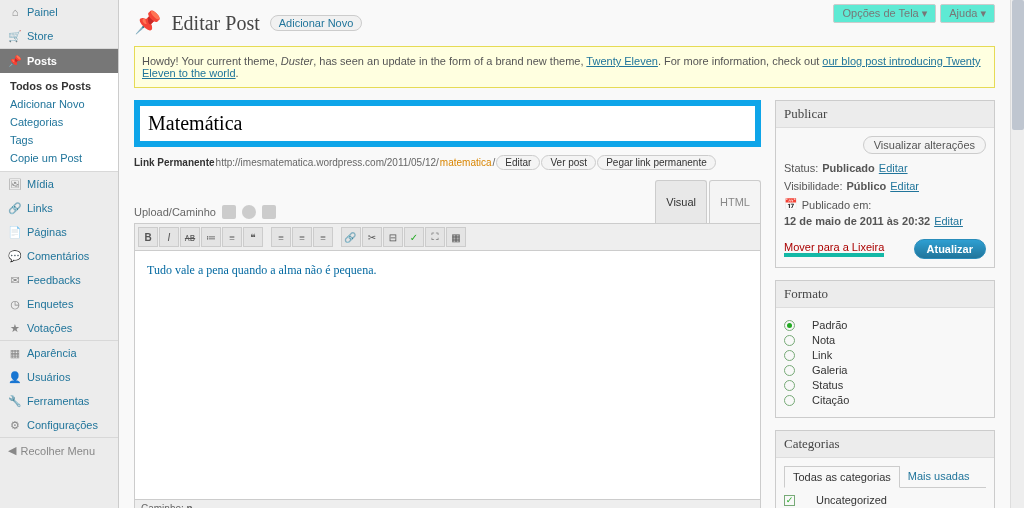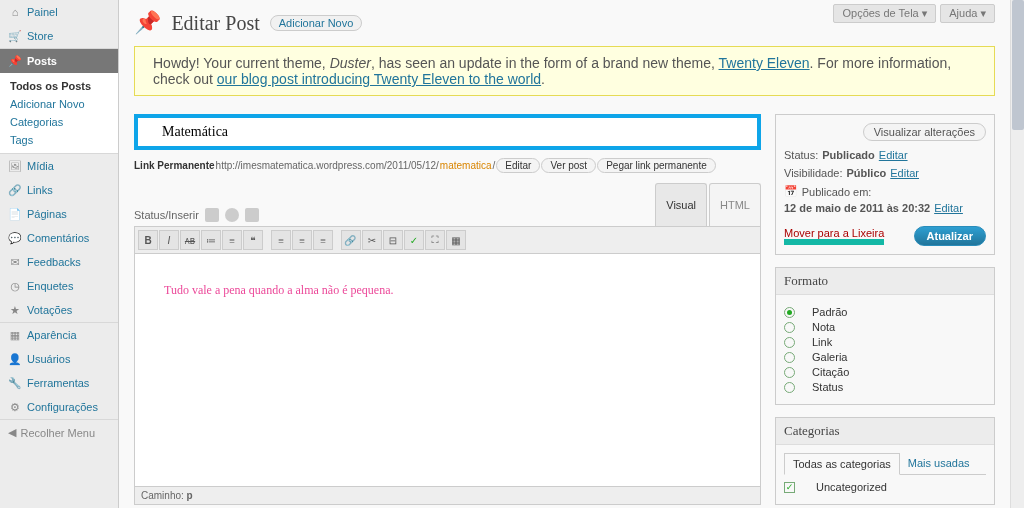--- a/index.html
+++ b/index.html
@@ -13,52 +13,52 @@
 .menu-item .mi-icon { width: 14px; height: 14px; margin-right: 5px; display: inline-flex; align-items: center; justify-content: center; font-size: 11px; color: #888; }
 .menu-item.active .mi-icon { color: #fff; }
 .submenu { background: #fff; padding: 4px 0; }
 .submenu-item { padding: 3px 10px; color: #21759b; cursor: pointer; font-size: 11px; }
 .submenu-item.current { font-weight: bold; color: #333; }
 .collapse-row { padding: 6px 8px; color: #888; display: flex; align-items: center; gap: 4px; font-size: 11px; }
 .main { flex: 1; padding: 0 15px 10px 15px; display: flex; flex-direction: column; position: relative; }
 .scrollbar { width: 14px; background: #eee; border-left: 1px solid #ddd; position: relative; }
 .scrollthumb { position: absolute; top: 0; left: 1px; width: 12px; height: 130px; background: #bfc6d0; border-radius: 2px; }
 .screenopts { position: absolute; right: 15px; top: 4px; display: flex; gap: 4px; }
-.screenopts-tab { background: #e5e5e5; border: 1px solid #ccc; border-radius: 2px; padding: 2px 8px; color: #777; font-size: 11px; }
+.screenopts-tab { background: #5eead4; border: 1px solid #ccc; border-radius: 2px; padding: 2px 8px; color: #777; font-size: 11px; }
 .header { display: flex; align-items: center; gap: 10px; margin-top: 10px; margin-bottom: 10px; }
 .pin-icon { font-size: 22px; color: #aaa; }
 .header h1 { font-size: 20px; font-weight: normal; font-family: Georgia, serif; color: #464646; }
 .addnew { background: #f1f1f1; border: 1px solid #ccc; border-radius: 10px; padding: 1px 8px; color: #21759b; font-size: 11px; }
-.notice { border: 1px solid #e6db55; background: #ffffe0; padding: 8px 18px; color: #555; font-size: 14px; margin-bottom: 18px; }
+.notice { border: 1px solid #e6db55; background: #ffffe0; padding: 8px 7px; color: #555; font-size: 11px; margin-bottom: 12px; }
 .notice a, .notice .em { color: #21759b; }
 .notice .em { font-style: italic; color: #555; }
 .cols { display: flex; gap: 14px; flex: 1; }
 .left { flex: 1; display: flex; flex-direction: column; }
 .right { width: 220px; display: flex; flex-direction: column; gap: 12px; }
-.title-input { width: 100%; padding: 6px 24px; font-size: 14px; border: 4px solid #0ea5e9; background: #fff; font-family: Georgia, serif; }
+.title-input { width: 100%; padding: 6px 8px; font-size: 20px; border: 6px solid #0ea5e9; background: #fff; font-family: Georgia, serif; }
 .permalink-row { display: flex; align-items: center; gap: 1px; margin: 8px 0 10px 0; color: #666; font-size: 10px; }
 .permalink-row b { color: #333; }
 .slug { color: #d98500; }
 .minibtn { background: #f4f4f4; border: 1px solid #ccc; border-radius: 10px; padding: 1px 8px; color: #333; font-size: 10px; cursor: pointer; }
 .upload-row { display: flex; align-items: center; gap: 6px; color: #666; font-size: 11px; margin-bottom: 4px; }
 .upload-row .uicon { width: 14px; height: 14px; display: inline-block; background: #ccc; border-radius: 2px; }
 .editor-tabs { display: flex; justify-content: flex-end; }
 .ed-tab { border: 1px solid #ccc; border-bottom: none; padding: 15px 10px; background: #f4f4f4; color: #888; font-size: 11px; border-radius: 3px 3px 0 0; margin-left: 2px; }
 .ed-tab.active { background: #e8e8e8; color: #333; }
 .toolbar { background: #eee; border: 1px solid #ccc; display: flex; padding: 3px; gap: 1px; }
 .tbtn { width: 20px; height: 20px; background: #e4e4e4; border: 1px solid #ccc; display: flex; align-items: center; justify-content: center; color: #555; font-size: 10px; font-family: Georgia, serif; }
 .tgap { width: 6px; }
-.content-area { flex: 1; border: 1px solid #ccc; border-top: none; background: #fff; padding: 29px; font-family: Georgia, serif; font-size: 12px; color: #ec4899; }
+.content-area { flex: 1; border: 1px solid #ccc; border-top: none; background: #fff; padding: 12px; font-family: Georgia, serif; font-size: 12px; color: #0369a1; }
 .path-bar { border: 1px solid #ccc; border-top: none; background: #eee; padding: 3px 6px; font-size: 10px; color: #666; }
 .metabox { border: 1px solid #ccc; background: #f8f8f8; }
 .metabox-h { background: #ececec; padding: 5px 8px; font-family: Georgia, serif; font-size: 13px; color: #464646; border-bottom: 1px solid #ddd; }
 .metabox-b { padding: 8px; font-size: 11px; color: #555; }
 .pubrow { margin: 6px 0; display: flex; align-items: center; gap: 4px; flex-wrap: wrap; }
 .bluelink { color: #21759b; text-decoration: underline; cursor: pointer; }
-.trashlink { color: #a00; border-bottom: 6px solid #14b8a6; cursor: pointer; }
+.trashlink { color: #a00; border-bottom: 4px solid #14b8a6; cursor: pointer; }
 .pubactions { display: flex; justify-content: space-between; align-items: center; margin-top: 12px; }
 .btn-primary { background: linear-gradient(#2e9fd2, #21759b); color: #fff; border: 1px solid #298cba; border-radius: 10px; padding: 3px 12px; font-size: 11px; font-weight: bold; cursor: pointer; }
 .btn-secondary { background: #f4f4f4; border: 1px solid #ccc; border-radius: 10px; padding: 2px 10px; font-size: 11px; cursor: pointer; }
 .previewrow { display: flex; justify-content: flex-end; margin-bottom: 8px; }
 .radio-row { display: flex; align-items: center; gap: 17px; margin: 3px 0; color: #333; }
 .radio { width: 11px; height: 11px; border: 1px solid #7a7; border-radius: 50%; display: inline-block; position: relative; }
 .radio.checked::after { content: ""; position: absolute; inset: 2px; background: #2a2; border-radius: 50%; }
 .cat-tabs { display: flex; border-bottom: 1px solid #ccc; margin-bottom: 6px; }
 .cat-tab { padding: 4px 8px; font-size: 11px; color: #21759b; cursor: pointer; }
 .cat-tab.active { border: 1px solid #ccc; border-bottom: 1px solid #f8f8f8; background: #f8f8f8; color: #333; margin-bottom: -1px; }
@@ -82,20 +82,21 @@
     <div class="sidebar-sec">
       <div class="menu-item active">
           <span class="mi-icon">📌</span>
           <span>Posts</span>
         </div>
       <div class="submenu">
         <div class="submenu-item current">Todos os Posts</div>
         <div class="submenu-item">Adicionar Novo</div>
         <div class="submenu-item">Categorias</div>
         <div class="submenu-item">Tags</div>
+        <div class="submenu-item">Copie um Post</div>
       </div>
     </div>
     <div class="sidebar-sec">
       <div class="menu-item">
           <span class="mi-icon">🖼</span>
           <span>Mídia</span>
         </div>
       <div class="menu-item">
           <span class="mi-icon">🔗</span>
           <span>Links</span>
@@ -169,21 +170,21 @@
           <span>http://imesmatematica.wordpress.com/2011/05/12/</span>
             <span class="slug">matematica</span>
             <span>/</span>
           <span class="minibtn">Editar</span>
           <span class="minibtn">Ver post</span>
           <span class="minibtn">Pegar link permanente</span>
         </div>
 
         <div style="display:flex;justify-content:space-between;align-items:flex-end;">
           <div class="upload-row">
-            <span>Status/Inserir</span>
+            <span>Upload/Caminho</span>
             <span class="uicon"></span>
             <span class="uicon" style="border-radius:50%;"></span>
             <span class="uicon"></span>
           </div>
           <div class="editor-tabs">
             <div class="ed-tab active">Visual</div>
             <div class="ed-tab">HTML</div>
           </div>
         </div>
 
@@ -211,20 +212,21 @@
           <div class="tbtn" style="color:#2a2;">✓</div>
           <div class="tbtn">⛶</div>
           <div class="tbtn">▦</div>
         </div>
         <div class="content-area">Tudo vale a pena quando a alma não é pequena.</div>
         <div class="path-bar"><span>Caminho:</span> <b>p</b></div>
       </div>
 
       <div class="right">
         <div class="metabox">
+          <div class="metabox-h">Publicar</div>
           <div class="metabox-b">
             <div class="previewrow">
                 <span class="btn-secondary">Visualizar alterações</span>
               </div>
             <div class="pubrow">
                 <span>Status:</span> 
                 <b>Publicado</b> 
                 <span class="bluelink">Editar</span>
               </div>
             <div class="pubrow">
@@ -259,25 +261,25 @@
               <div class="radio-row">
                 <span class="radio"></span>
                 <span>Link</span>
               </div>
               <div class="radio-row">
                 <span class="radio"></span>
                 <span>Galeria</span>
               </div>
               <div class="radio-row">
                 <span class="radio"></span>
+                <span>Status</span>
+              </div>
+              <div class="radio-row">
+                <span class="radio"></span>
                 <span>Citação</span>
-              </div>
-              <div class="radio-row">
-                <span class="radio"></span>
-                <span>Status</span>
               </div>
             </div>
         </div>
 
         <div class="metabox">
           <div class="metabox-h">Categorias</div>
           <div class="metabox-b">
             <div class="cat-tabs">
               <div class="cat-tab active">Todas as categorias</div>
               <div class="cat-tab">Mais usadas</div>

